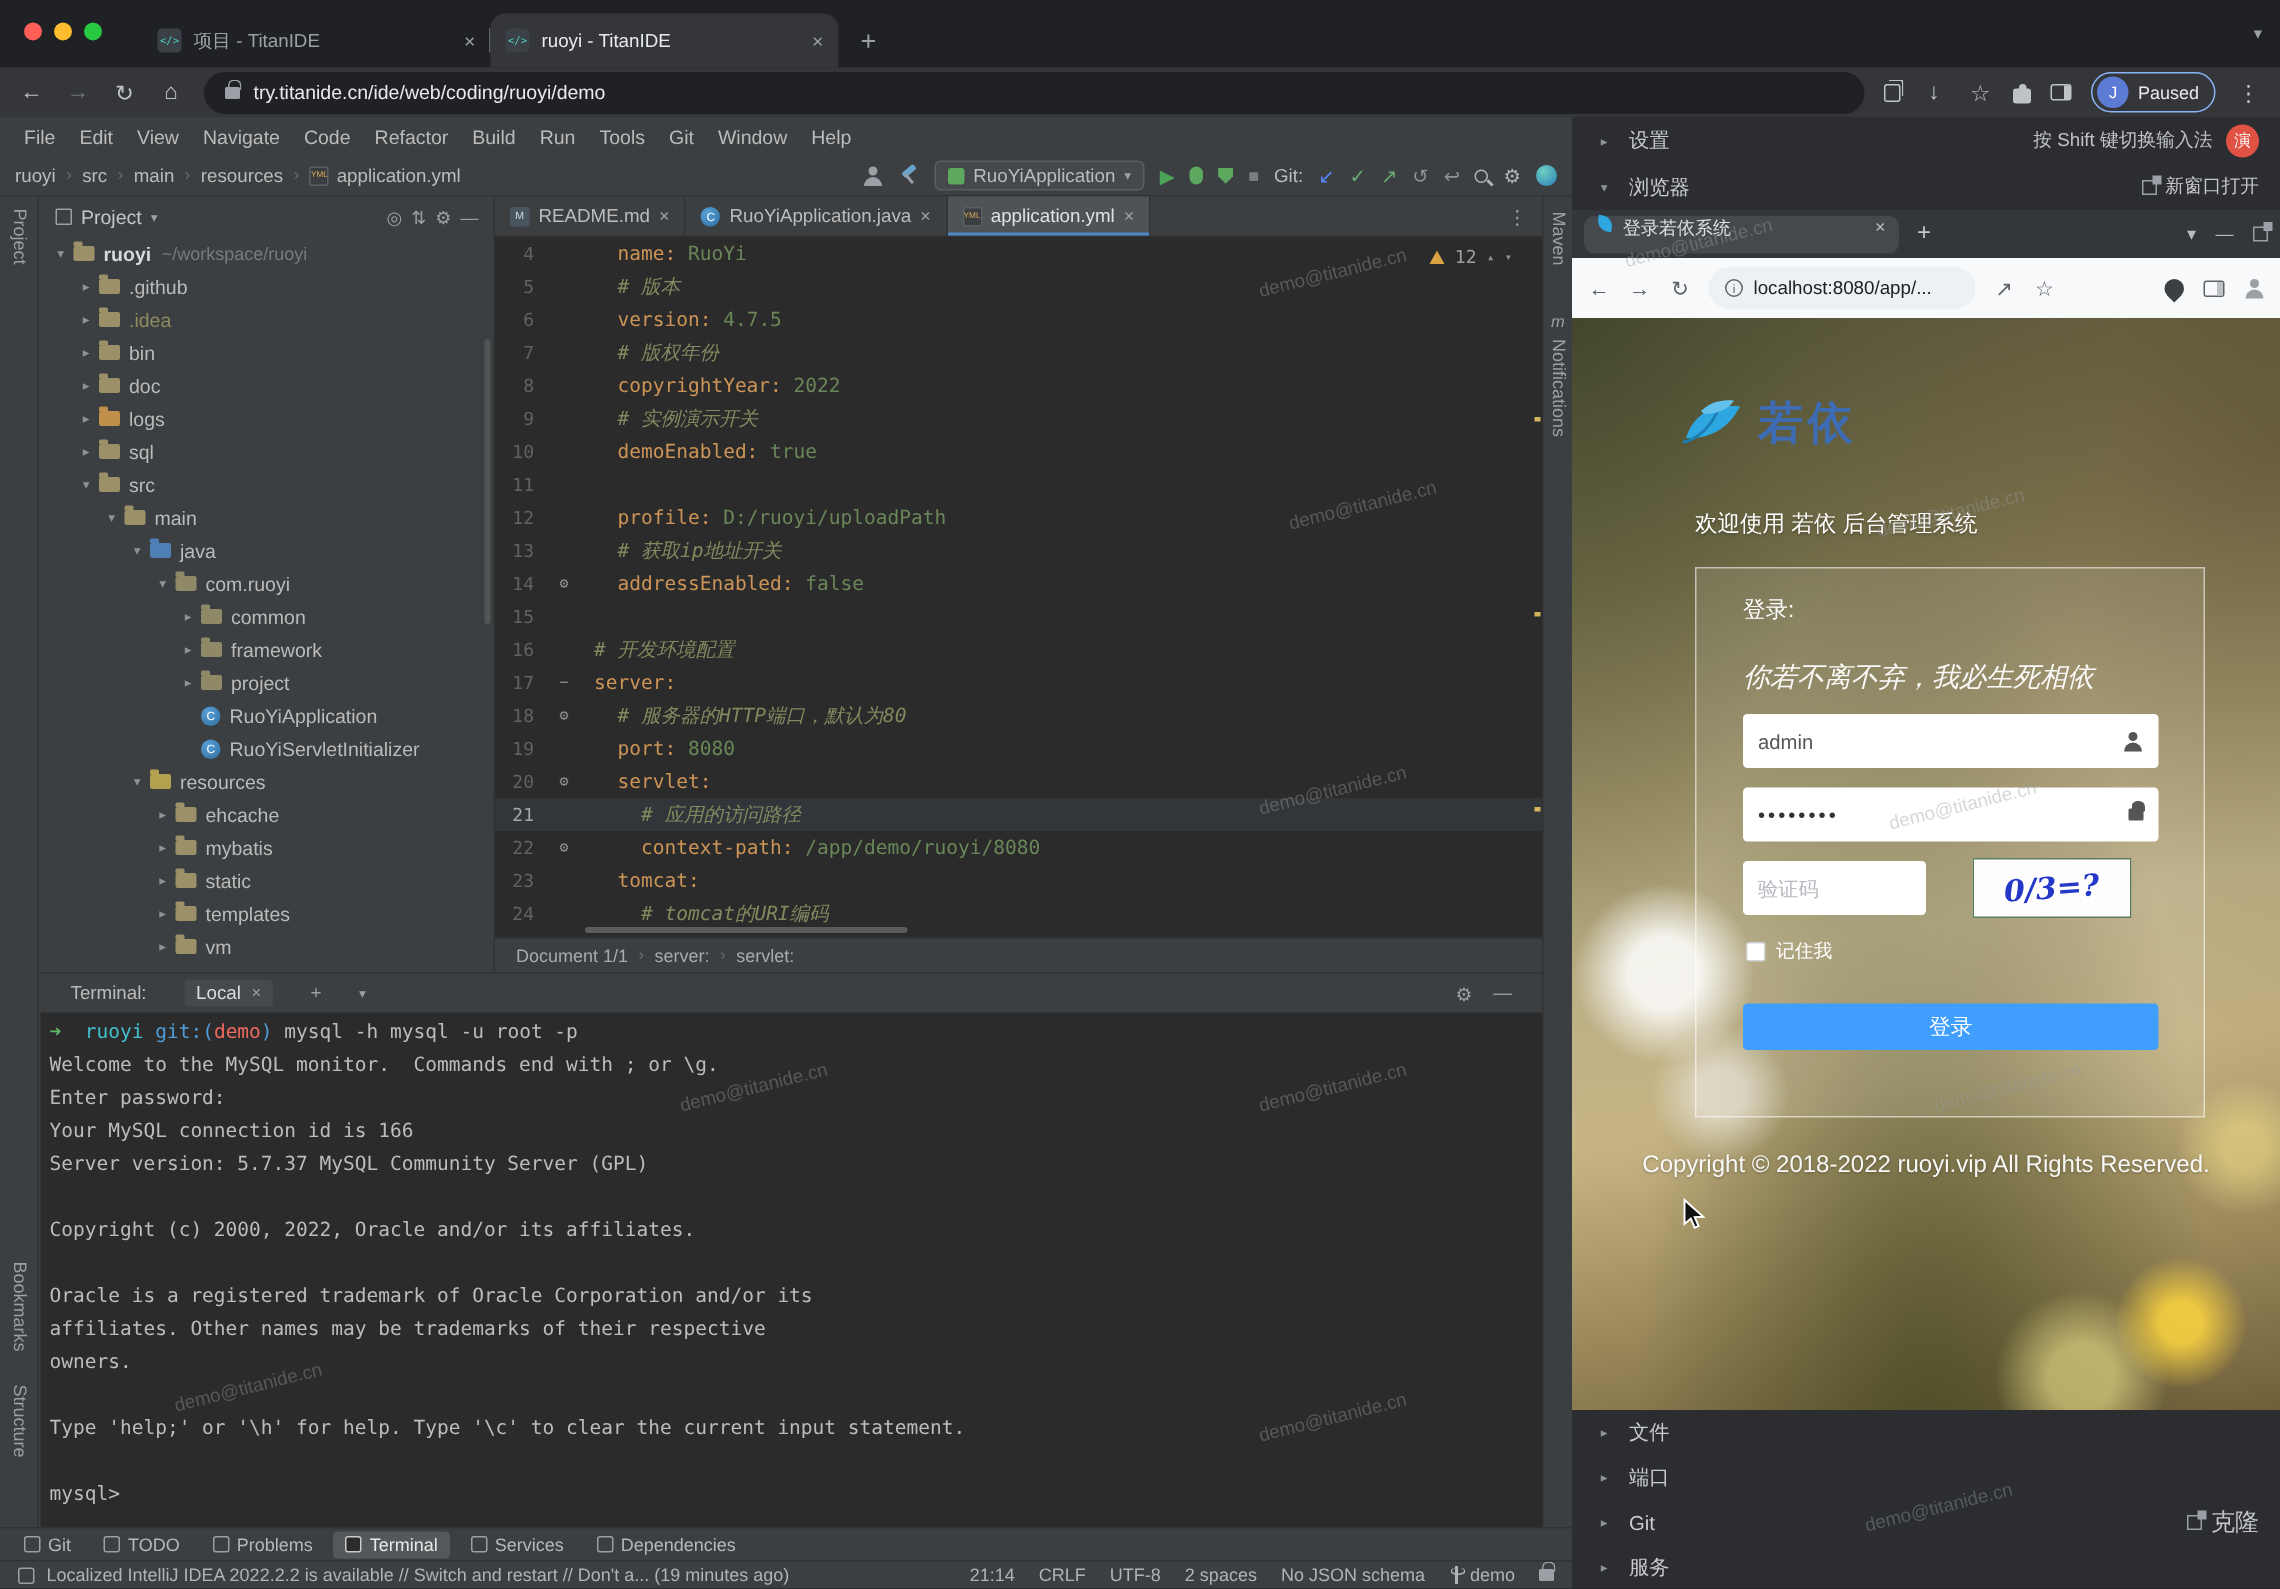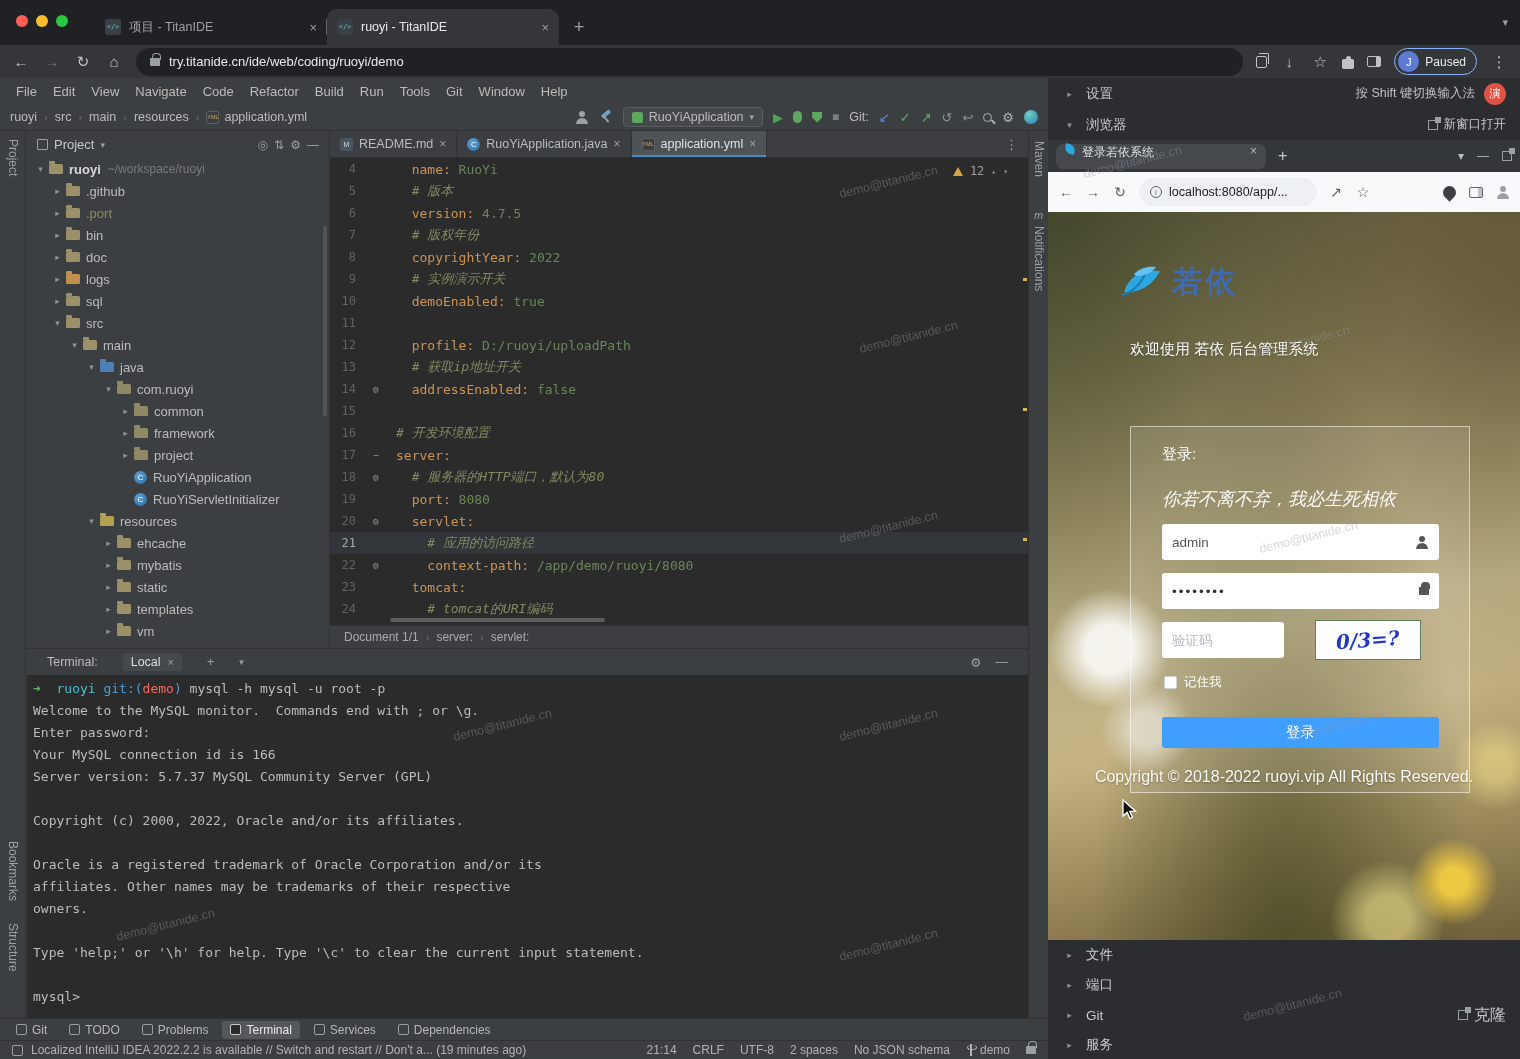--- a/index.html
+++ b/index.html
@@ -174,21 +174,21 @@
       radial-gradient(circle at 13% 60%, rgba(255,255,255,.85) 0 24px, rgba(255,255,255,0) 60px),
       radial-gradient(circle at 21% 71%, rgba(255,255,255,.5) 0 16px, rgba(255,255,255,0) 46px),
       radial-gradient(ellipse at 0% 0%, rgba(35,48,25,.55), rgba(35,48,25,0) 55%),
       radial-gradient(ellipse at 100% 12%, rgba(60,52,30,.45), rgba(60,52,30,0) 50%),
       radial-gradient(ellipse at 50% 108%, rgba(62,66,30,.75), rgba(62,66,30,0) 58%),
       linear-gradient(170deg, #6a6244 0%, #8d8158 22%, #b3a375 40%, #cfc093 55%, #c9b686 68%, #9c8a5c 84%, #6f5f3a 100%);
   }
   .brand { position:absolute; left:72px; top:50px; display:flex; align-items:center; gap:8px; }
   .brandname { font-size:30px; font-weight:bold; color:#3d6cb4; letter-spacing:3px; }
   .welcome { position:absolute; left:82px; top:128px; font-size:15px; color:#ffffff; text-shadow:0 1px 2px rgba(0,0,0,.25); }
-  .lcard { position:absolute; left:82px; top:166px; width:340px; height:367px; border:1px solid rgba(255,255,255,.55); background:rgba(255,255,255,.10);margin-top:48px; }
+  .lcard { position:absolute; left:82px; top:166px; width:340px; height:367px; border:1px solid rgba(255,255,255,.55); background:rgba(255,255,255,.10); }
   .ltitle { position:absolute; left:31px; top:18px; font-size:15px; color:#fff; }
   .lslogan { position:absolute; left:31px; top:60px; font-size:18px; color:rgba(255,255,255,.95);font-style:italic; }
   .inwrap { position:absolute; left:31px; width:277px; height:36px; background:#fff; border-radius:3px; display:flex; align-items:center; padding:0 10px; gap:6px; }
   .inwrap input { border:none; outline:none; background:transparent; flex:1; font-size:13.5px; color:#555; font-family:"Liberation Sans",sans-serif; min-width:0; }
   .inwrap.pass input { letter-spacing:2px; color:#333; }
   .inwrap.small { width:122px; }
   .inwrap input::placeholder { color:#b6b9bf; }
   .captchabox { position:absolute; left:184px; top:193px; width:106px; height:40px; background:#fefefe; border:1px solid #5f7c5f; display:flex; align-items:center; justify-content:center; }
   .captchatext { font-family:"DejaVu Serif",serif; font-style:italic; font-weight:bold; font-size:20px; color:#2438c8; transform:rotate(-4deg); }
   .remember { position:absolute; left:33px; top:247px; display:flex; align-items:center; gap:7px; font-size:12.5px; color:#fff; }
@@ -333,21 +333,21 @@
               <span class="note">~/workspace/ruoyi</span>
             </div>
             <div class="trow" style="padding-left: 23px;">
               <span class="tchev">▸</span>
               <span class="fold folder"></span>
               <span class="tlabel">.github</span>
             </div>
             <div class="trow" style="padding-left: 23px;">
               <span class="tchev">▸</span>
               <span class="fold folder"></span>
-              <span class="tlabel dim">.port</span>
+              <span class="tlabel dim">.idea</span>
             </div>
             <div class="trow" style="padding-left: 23px;">
               <span class="tchev">▸</span>
               <span class="fold folder"></span>
               <span class="tlabel">bin</span>
             </div>
             <div class="trow" style="padding-left: 23px;">
               <span class="tchev">▸</span>
               <span class="fold folder"></span>
               <span class="tlabel">doc</span>

